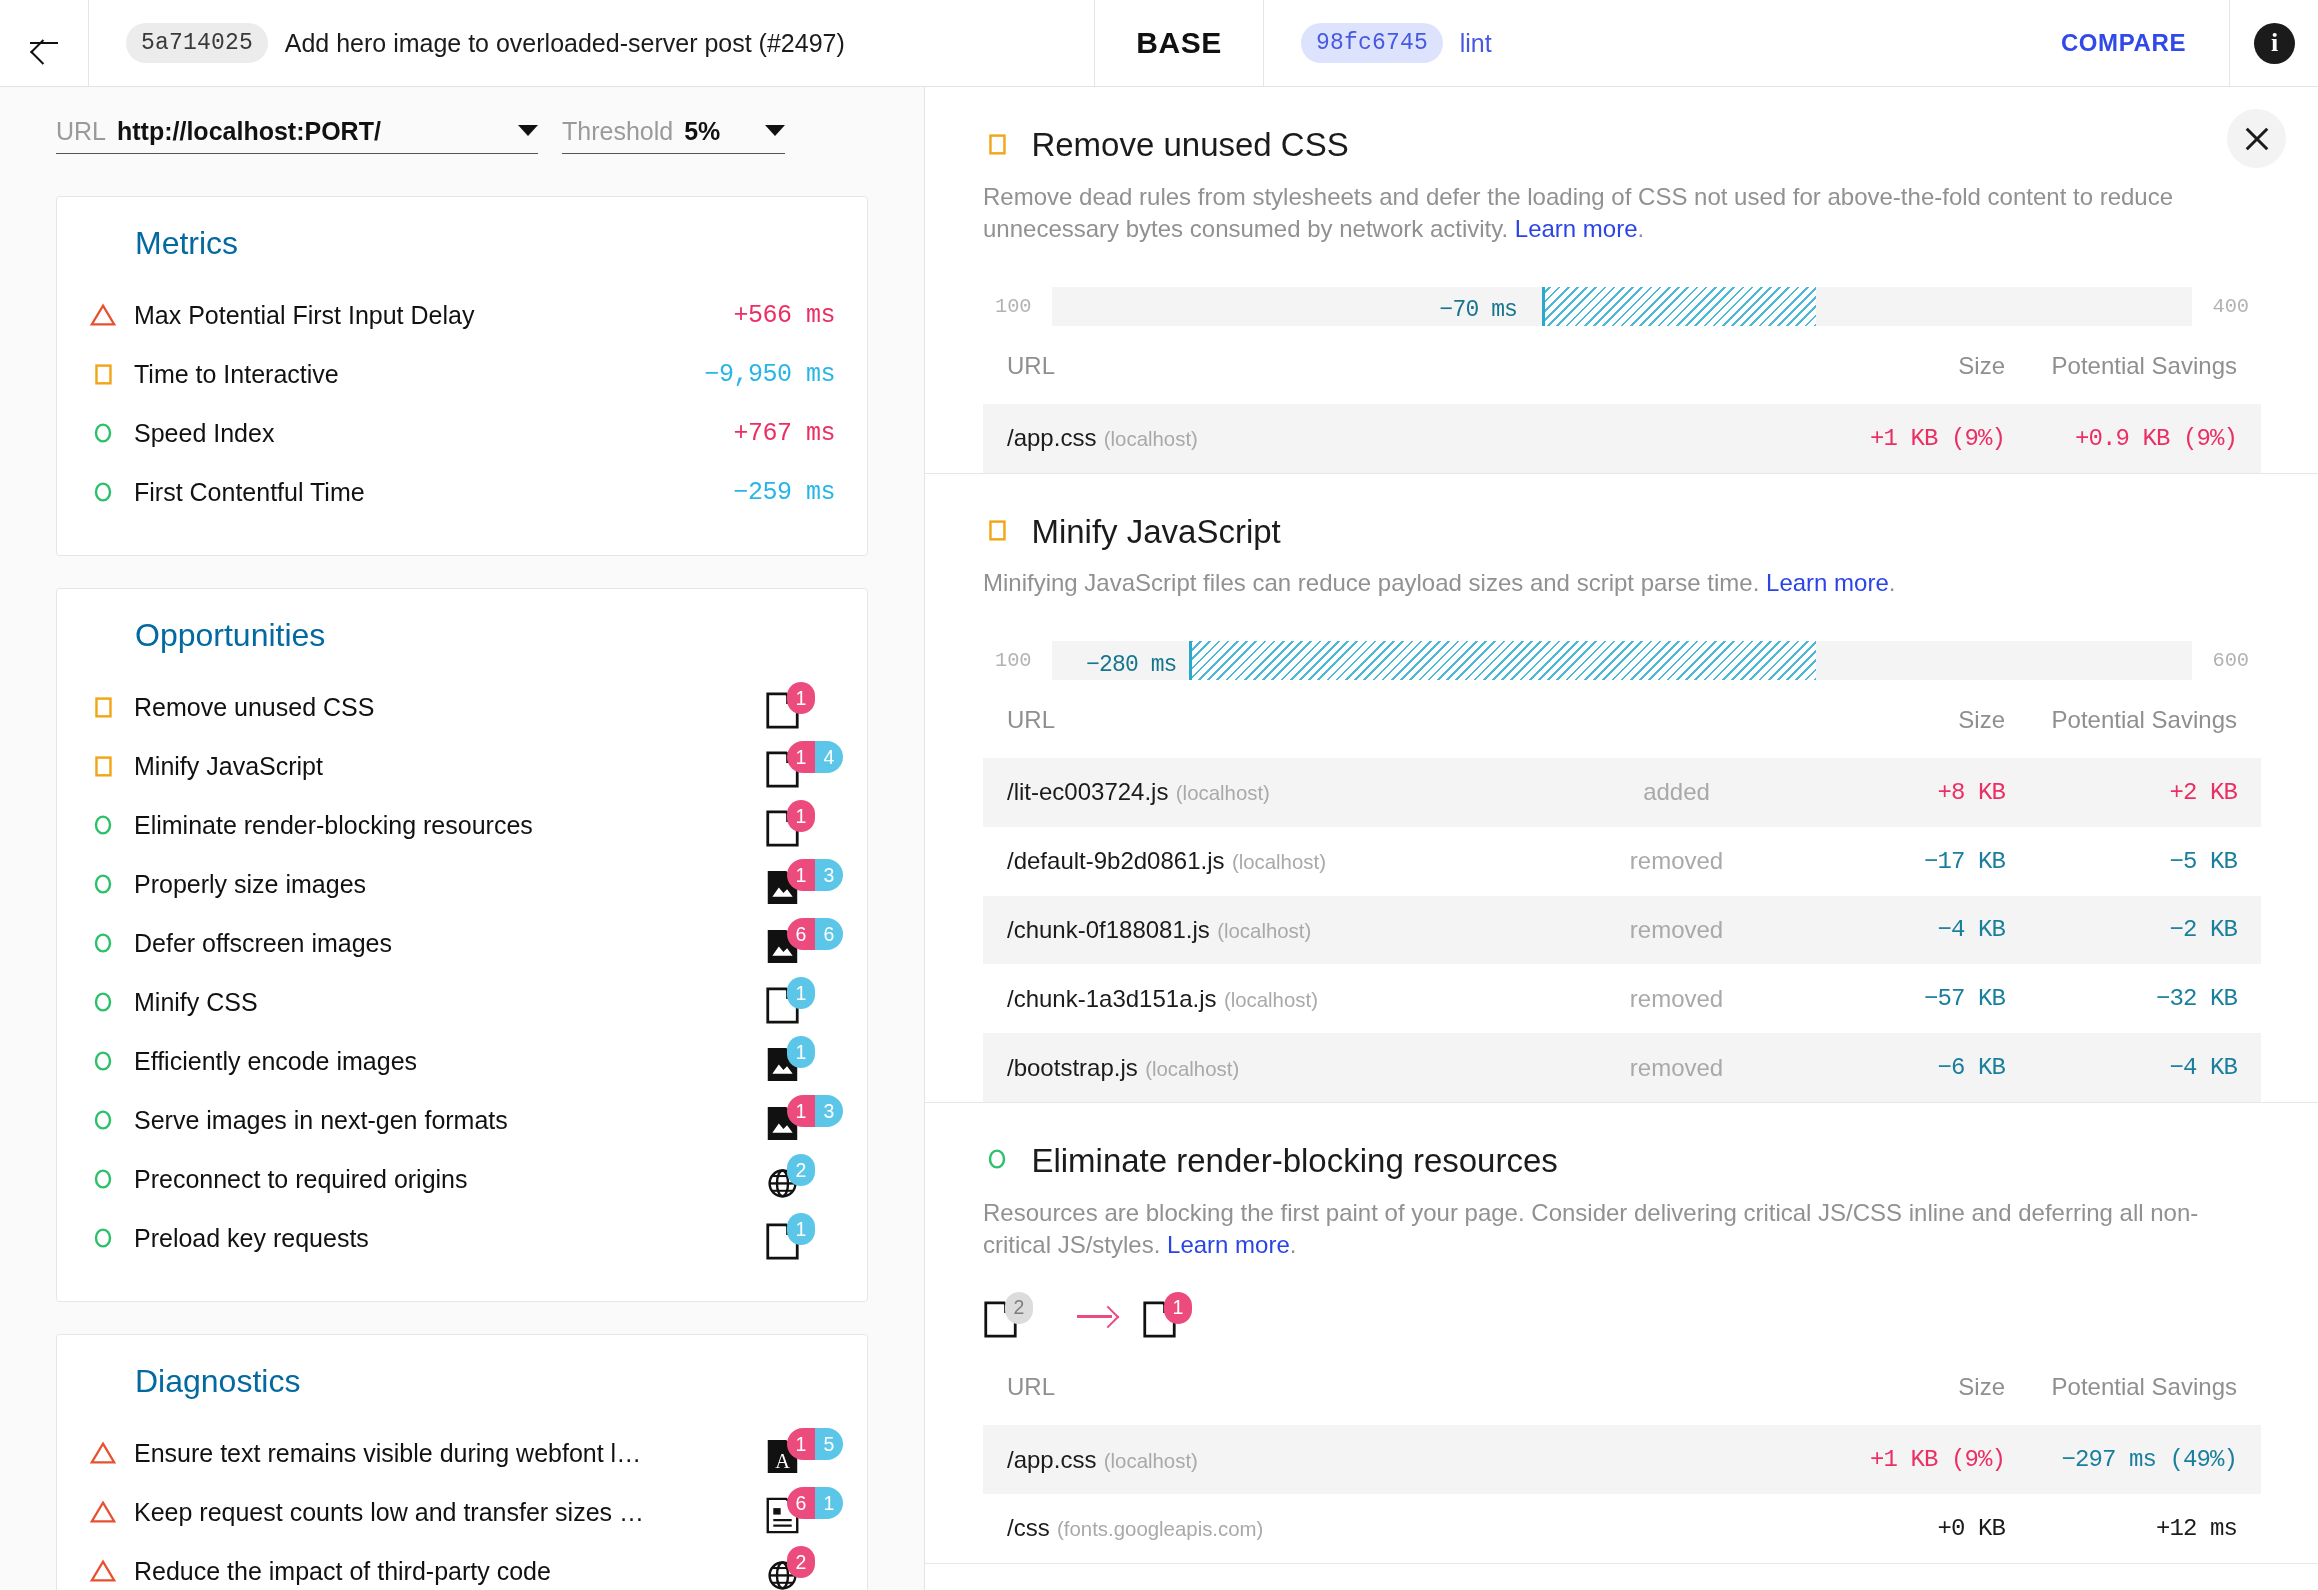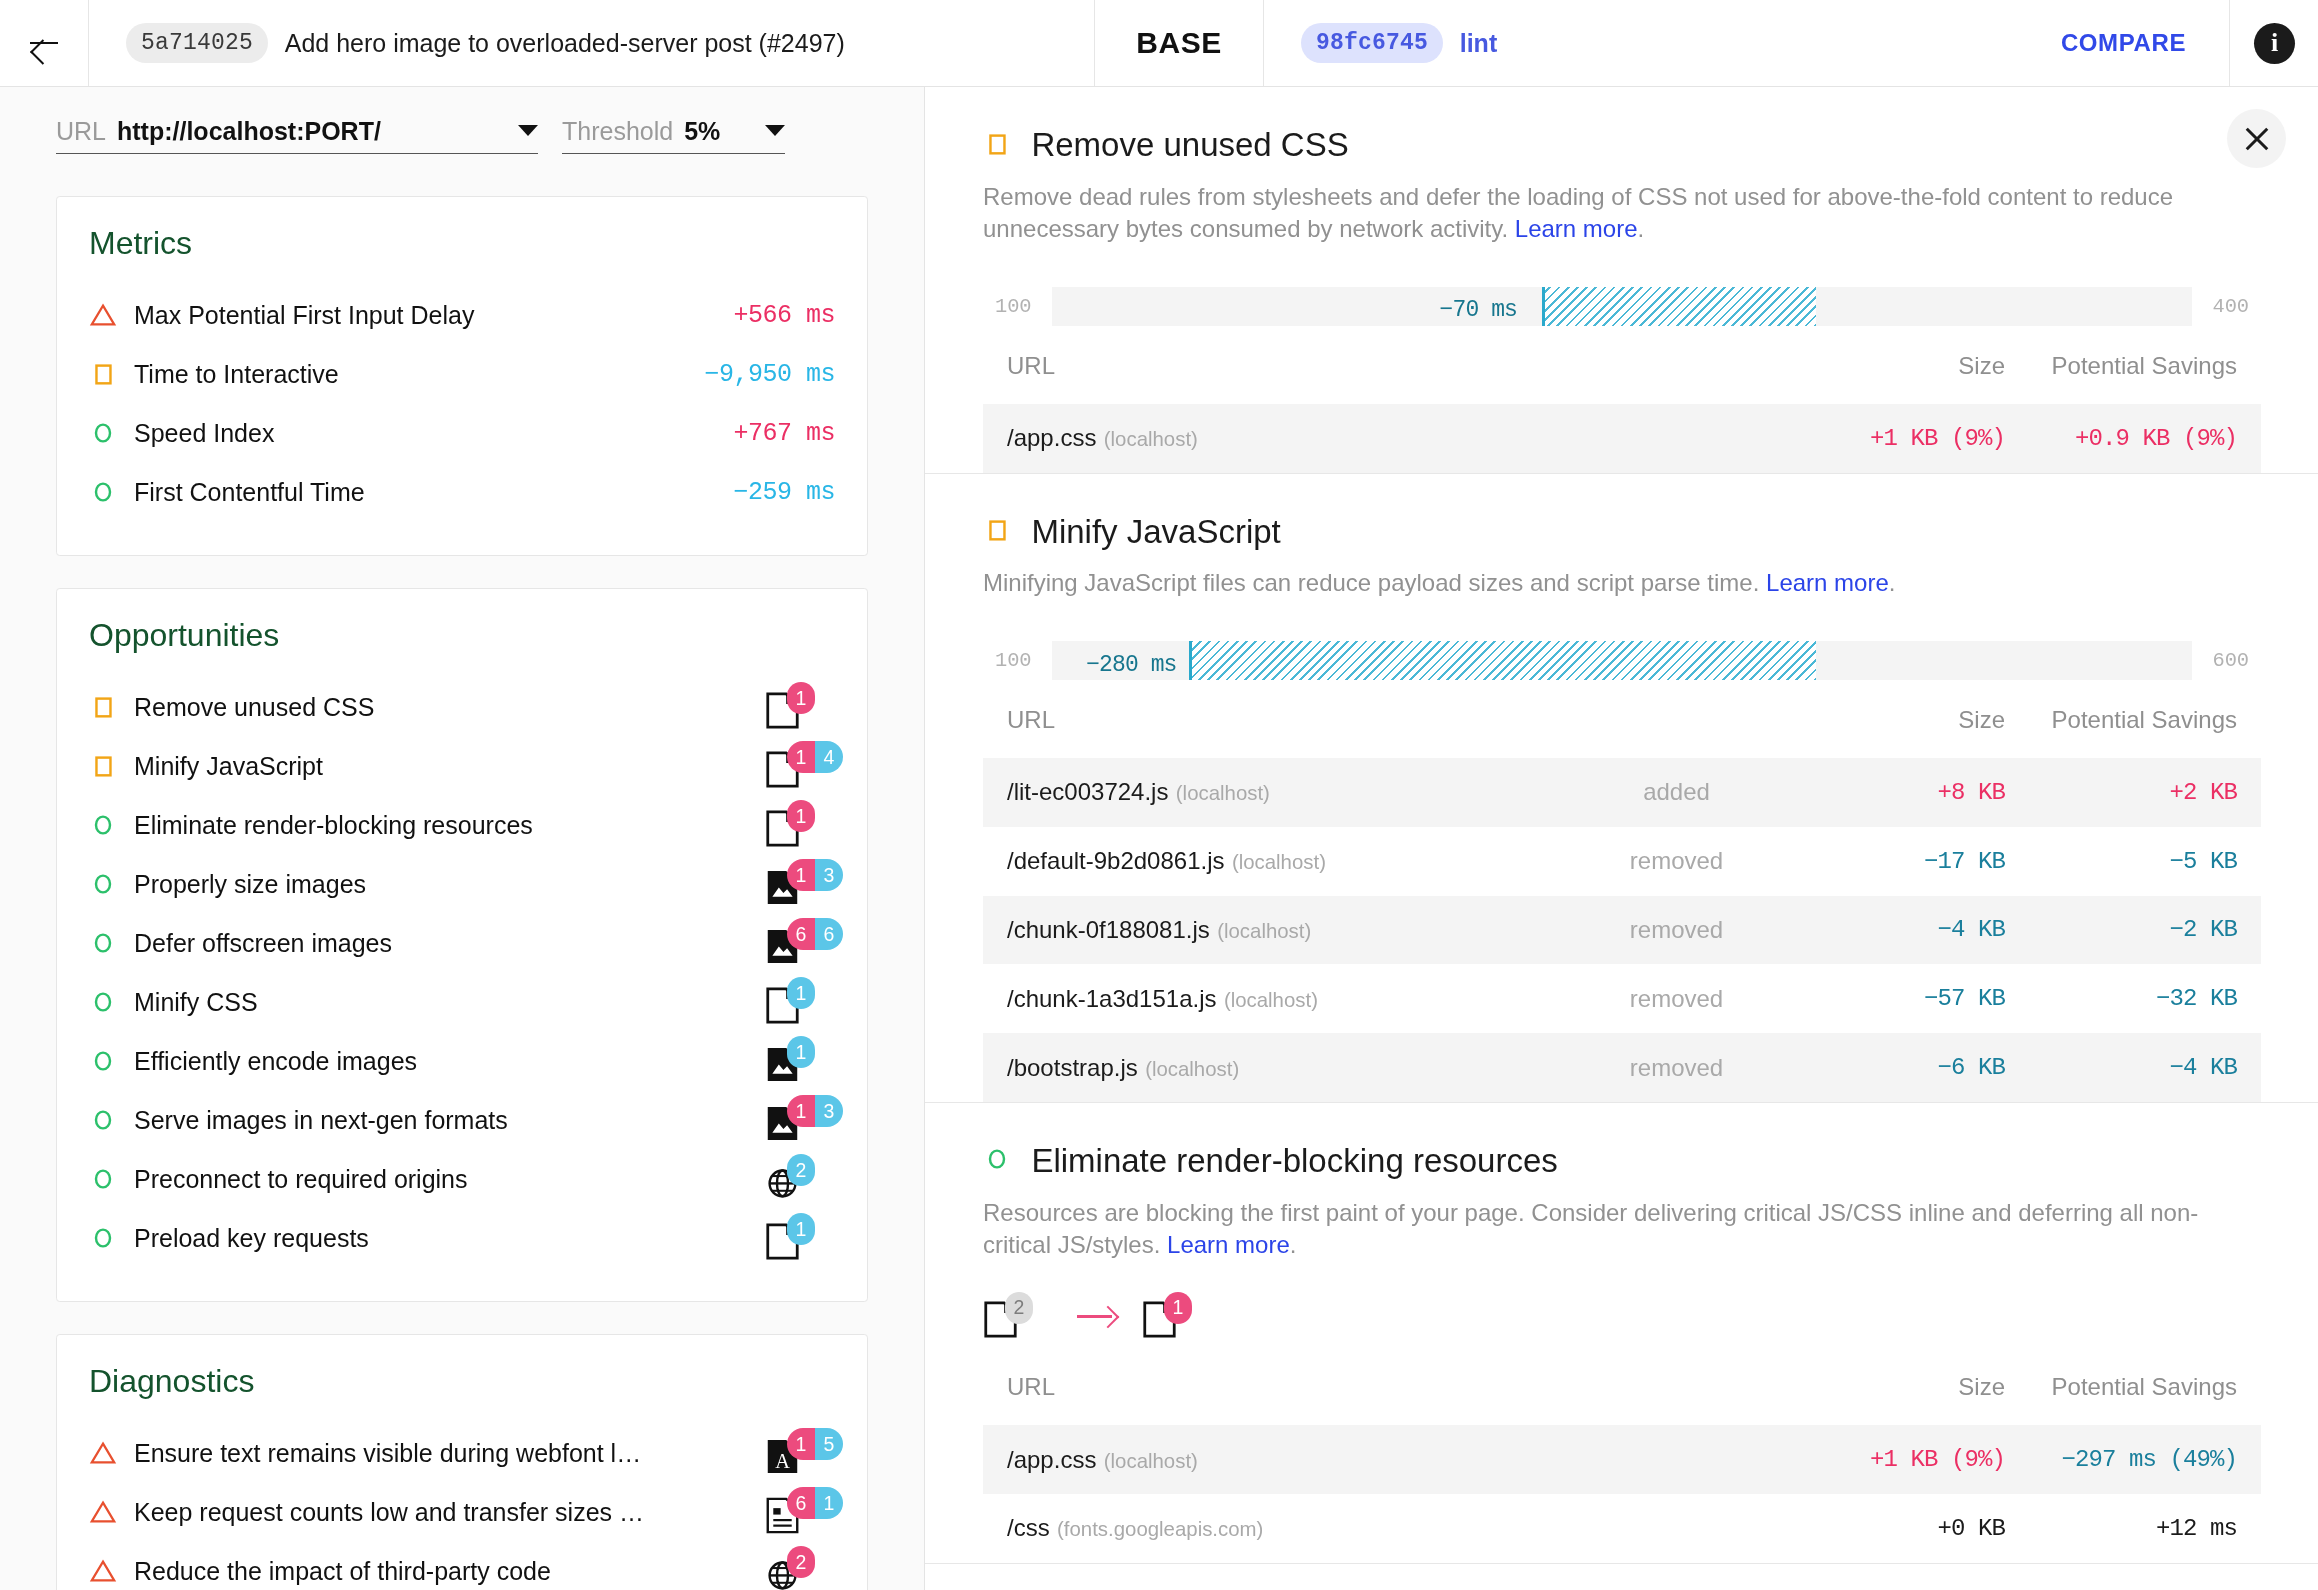--- a/index.html
+++ b/index.html
@@ -47,21 +47,21 @@
     font-size: 23px; letter-spacing: 0.2px;
   }
   .sha-chip.blue { background: #dde2fd; color: #4759e0; }
   .tb-title { font-size: 25px; color: #1b1b1b; }
   .tb-base {
     flex: 0 0 169px; display: flex; align-items: center; justify-content: center;
     border-right: 0.9px solid #e6e6e6;
     font-size: 30px; font-weight: 700; color: #111; letter-spacing: 0.6px;
   }
   .tb-right {
-    flex: 1; display: flex; align-items: center; padding-left: 37px; gap: 16.7px; font-weight: bold;
+    flex: 1; display: flex; align-items: center; padding-left: 37px; gap: 16.7px;
   }
   .branch-link { font-size: 25px; color: #4759e0; }
   .tb-compare {
     display: flex; align-items: center; padding: 0 43px;
     font-size: 24px; font-weight: 700; color: #3149e8; letter-spacing: 0.6px;
     border-right: 0.9px solid #e6e6e6; height: 100%; text-align: right;
   }
   .tb-info { width: 89px; display: flex; align-items: center; justify-content: center; }
   .info-circ {
     width: 41px; height: 41px; border-radius: 50%; background: #1b1b1b;
@@ -88,21 +88,21 @@
   .caret {
     width: 0; height: 0; border-left: 10.2px solid transparent;
     border-right: 10.2px solid transparent; border-top: 11px solid #111;
     margin-left: 11px; position: relative; top: -3.7px;
   }
 
   .card {
     background: #fff; border: 0.9px solid #e6e6e6; border-radius: 3.7px;
     margin-top: 32px; padding: 28px 32px 33px;
   }
-  .card h2 { font-size: 32px; font-weight: 400; color: #14532d; margin-bottom: 24px; }
+  .card h2 { font-size: 32px; font-weight: 400; color: #0369a1; margin-bottom: 24px; margin-left: 46px; }
   .row {
     display: flex; align-items: center; height: 59px;
   }
   .row .ico { width: 45px; flex: 0 0 45px; display: flex; align-items: center; }
   .row .lbl { flex: 1; font-size: 25px; color: #111; white-space: nowrap; overflow: hidden; }
   .row .val { font-size: 25px; letter-spacing: -0.5px; }
   .val.pos { color: #eb2f64; }
   .val.neg { color: #29b6e6; }
 
   

